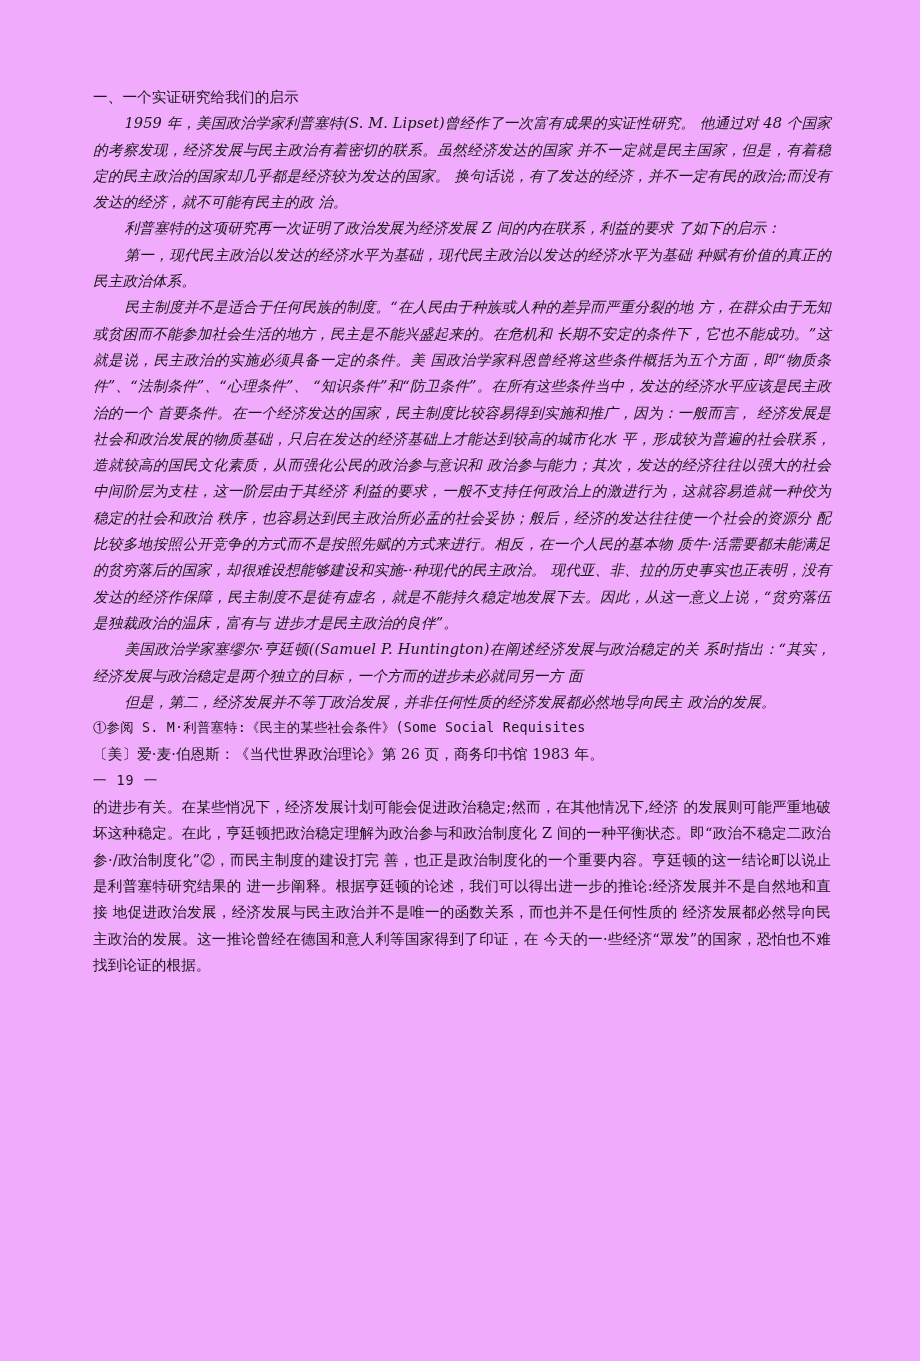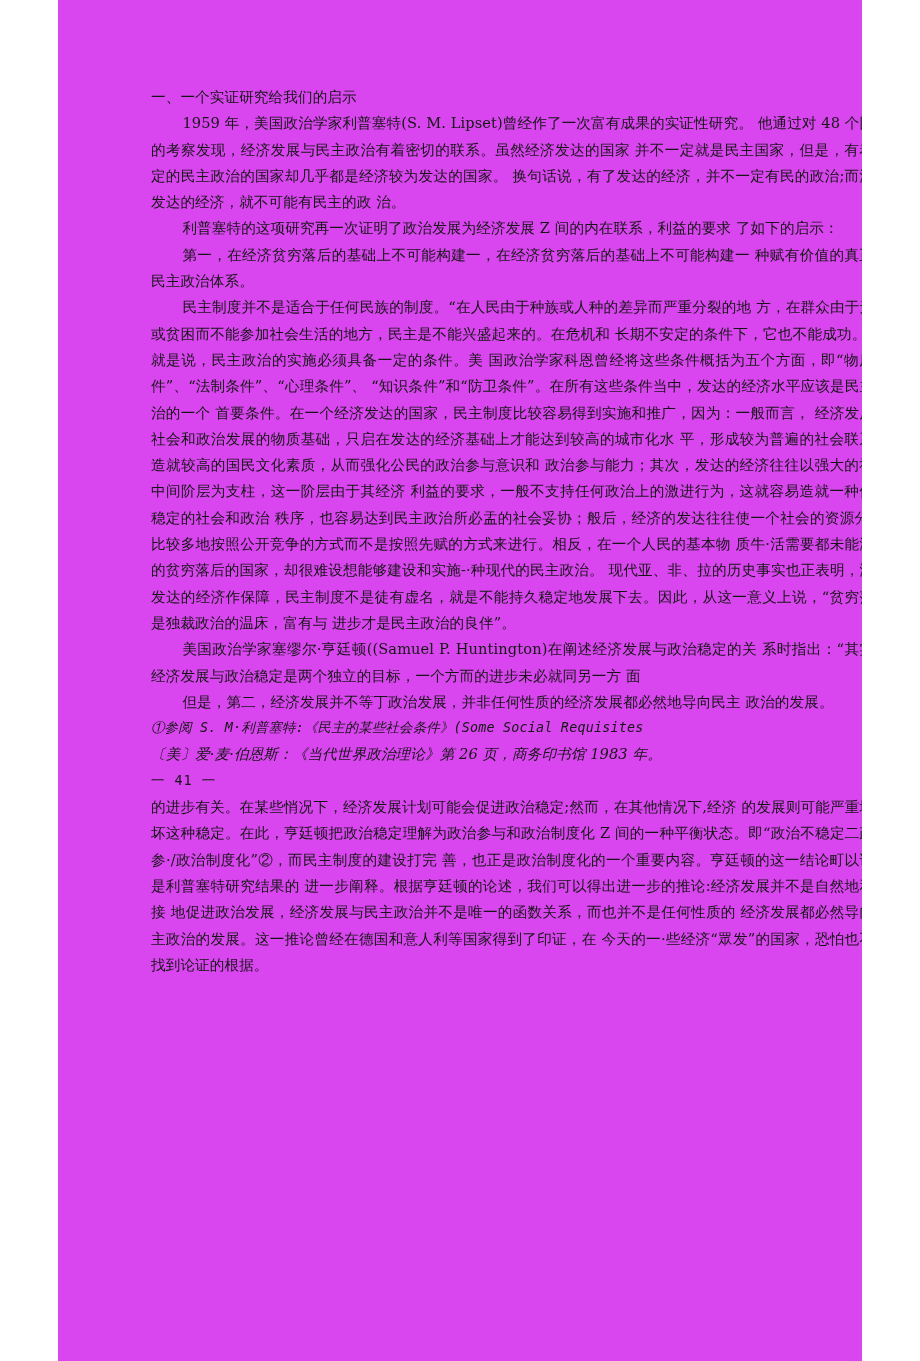--- a/index.html
+++ b/index.html
@@ -3,24 +3,24 @@
 <meta charset="utf-8">
 <title>Document Page 41</title>
 <style>
   html, body {
     margin: 0;
     padding: 0;
     background: #ffffff;
   }
   .page {
     position: relative;
-    width: 804px;
+    width: 920px;
     height: 1361px;
     margin: 0 auto;
-    background: #d946ef;
+    background: #f0abfc;
     box-sizing: border-box;
     overflow: hidden;
   }
   .content {
     position: absolute;
     left: 93px;
     top: 84px;
     width: 738px;
   }
   .blk {
@@ -32,28 +32,28 @@
     text-justify: inter-character;
     word-break: break-all;
     margin: 0;
     letter-spacing: 0.1px;
   }
   .blk.heading {
     text-indent: 0;
   }
   .blk.para {
     text-indent: 2.15em;
+    font-style: italic;
   }
   .blk.flush {
     text-indent: 0;
   }
   .blk.note {
     text-indent: 0;
     text-align: left;
-    font-style: italic;
   }
   .blk.pagenum {
     text-indent: 0;
     text-align: left;
     letter-spacing: 1px;
   }
   .blk.marks {
     text-indent: 0;
     text-align: left;
   }
@@ -68,35 +68,35 @@
 
 <div class="page">
   <div class="content">
 
     <p class="blk heading">一、一个实证研究给我们的启示</p>
 
     <p class="blk para">1959 年，美国政治学家利普塞特(S. M. Lipset)曾经作了一次富有成果的实证性研究。 他通过对 48 个国家的考察发现，经济发展与民主政治有着密切的联系。虽然经济发达的国家 并不一定就是民主国家，但是，有着稳定的民主政治的国家却几乎都是经济较为发达的国家。 换句话说，有了发达的经济，并不一定有民的政治;而没有发达的经济，就不可能有民主的政 治。</p>
 
     <p class="blk para">利普塞特的这项研究再一次证明了政治发展为经济发展 Z 间的内在联系，利益的要求 了如下的启示：</p>
 
-    <p class="blk para">第一，在经济贫穷落后的基础上不可能构建一，在经济贫穷落后的基础上不可能构建一 种赋有价值的真正的民主政治体系。</p>
+    <p class="blk para">第一，现代民主政治以发达的经济水平为基础，现代民主政治以发达的经济水平为基础 种赋有价值的真正的民主政治体系。</p>
 
     <p class="blk para">民主制度并不是适合于任何民族的制度。“在人民由于种族或人种的差异而严重分裂的地 方，在群众由于无知或贫困而不能参加社会生活的地方，民主是不能兴盛起来的。在危机和 长期不安定的条件下，它也不能成功。”这就是说，民主政治的实施必须具备一定的条件。美 国政治学家科恩曾经将这些条件概括为五个方面，即“物质条件”、“法制条件”、“心理条件”、 “知识条件”和“防卫条件”。在所有这些条件当中，发达的经济水平应该是民主政治的一个 首要条件。在一个经济发达的国家，民主制度比较容易得到实施和推广，因为：一般而言， 经济发展是社会和政治发展的物质基础，只启在发达的经济基础上才能达到较高的城市化水 平，形成较为普遍的社会联系，造就较高的国民文化素质，从而强化公民的政治参与意识和 政治参与能力；其次，发达的经济往往以强大的社会中间阶层为支柱，这一阶层由于其经济 利益的要求，一般不支持任何政治上的激进行为，这就容易造就一种佼为稳定的社会和政治 秩序，也容易达到民主政治所必盂的社会妥协；般后，经济的发达往往使一个社会的资源分 配比较多地按照公开竞争的方式而不是按照先赋的方式来进行。相反，在一个人民的基本物 质牛·活需要都未能满足的贫穷落后的国家，却很难设想能够建设和实施-·种现代的民主政治。 现代亚、非、拉的历史事实也正表明，没有发达的经济作保障，民主制度不是徒有虚名，就是不能持久稳定地发展下去。因此，从这一意义上说，“贫穷落伍是独裁政治的温床，富有与 进步才是民主政治的良伴”。</p>
 
     <p class="blk para">美国政治学家塞缪尔·亨廷顿((Samuel P. Huntington)在阐述经济发展与政治稳定的关 系时指出：“其实，经济发展与政治稳定是两个独立的目标，一个方而的进步未必就同另一方 面</p>
 
     <p class="blk para">但是，第二，经济发展并不等丁政治发展，并非任何性质的经济发展都必然地导向民主 政治的发展。</p>
 
     <p class="blk note mono">①参阅 S. M·利普塞特:《民主的某些社会条件》(Some Social Requisites</p>
 
 
 
     <p class="blk note">〔美〕爱·麦·伯恩斯：《当代世界政治理论》第 26 页，商务印书馆 1983 年。</p>
 
 
 
 
-    <p class="blk pagenum mono">一 41 一</p>
+    <p class="blk pagenum mono">一 19 一</p>
 
     <p class="blk flush">的进步有关。在某些悄况下，经济发展计划可能会促进政治稳定;然而，在其他情况下,经济 的发展则可能严重地破坏这种稳定。在此，亨廷顿把政治稳定理解为政治参与和政治制度化 Z 间的一种平衡状态。即“政治不稳定二政治参·/政治制度化”②，而民主制度的建设打完 善，也正是政治制度化的一个重要内容。亨廷顿的这一结论町以说止是利普塞特研究结果的 进一步阐释。根据亨廷顿的论述，我们可以得出进一步的推论:经济发展并不是自然地和直接 地促进政治发展，经济发展与民主政治并不是唯一的函数关系，而也并不是任何性质的 经济发展都必然导向民主政治的发展。这一推论曾经在德国和意人利等国家得到了印证，在 今天的一·些经济“眾发”的国家，恐怕也不难找到论证的根据。</p>
 
   </div>
 </div>
 
 </body></html>

